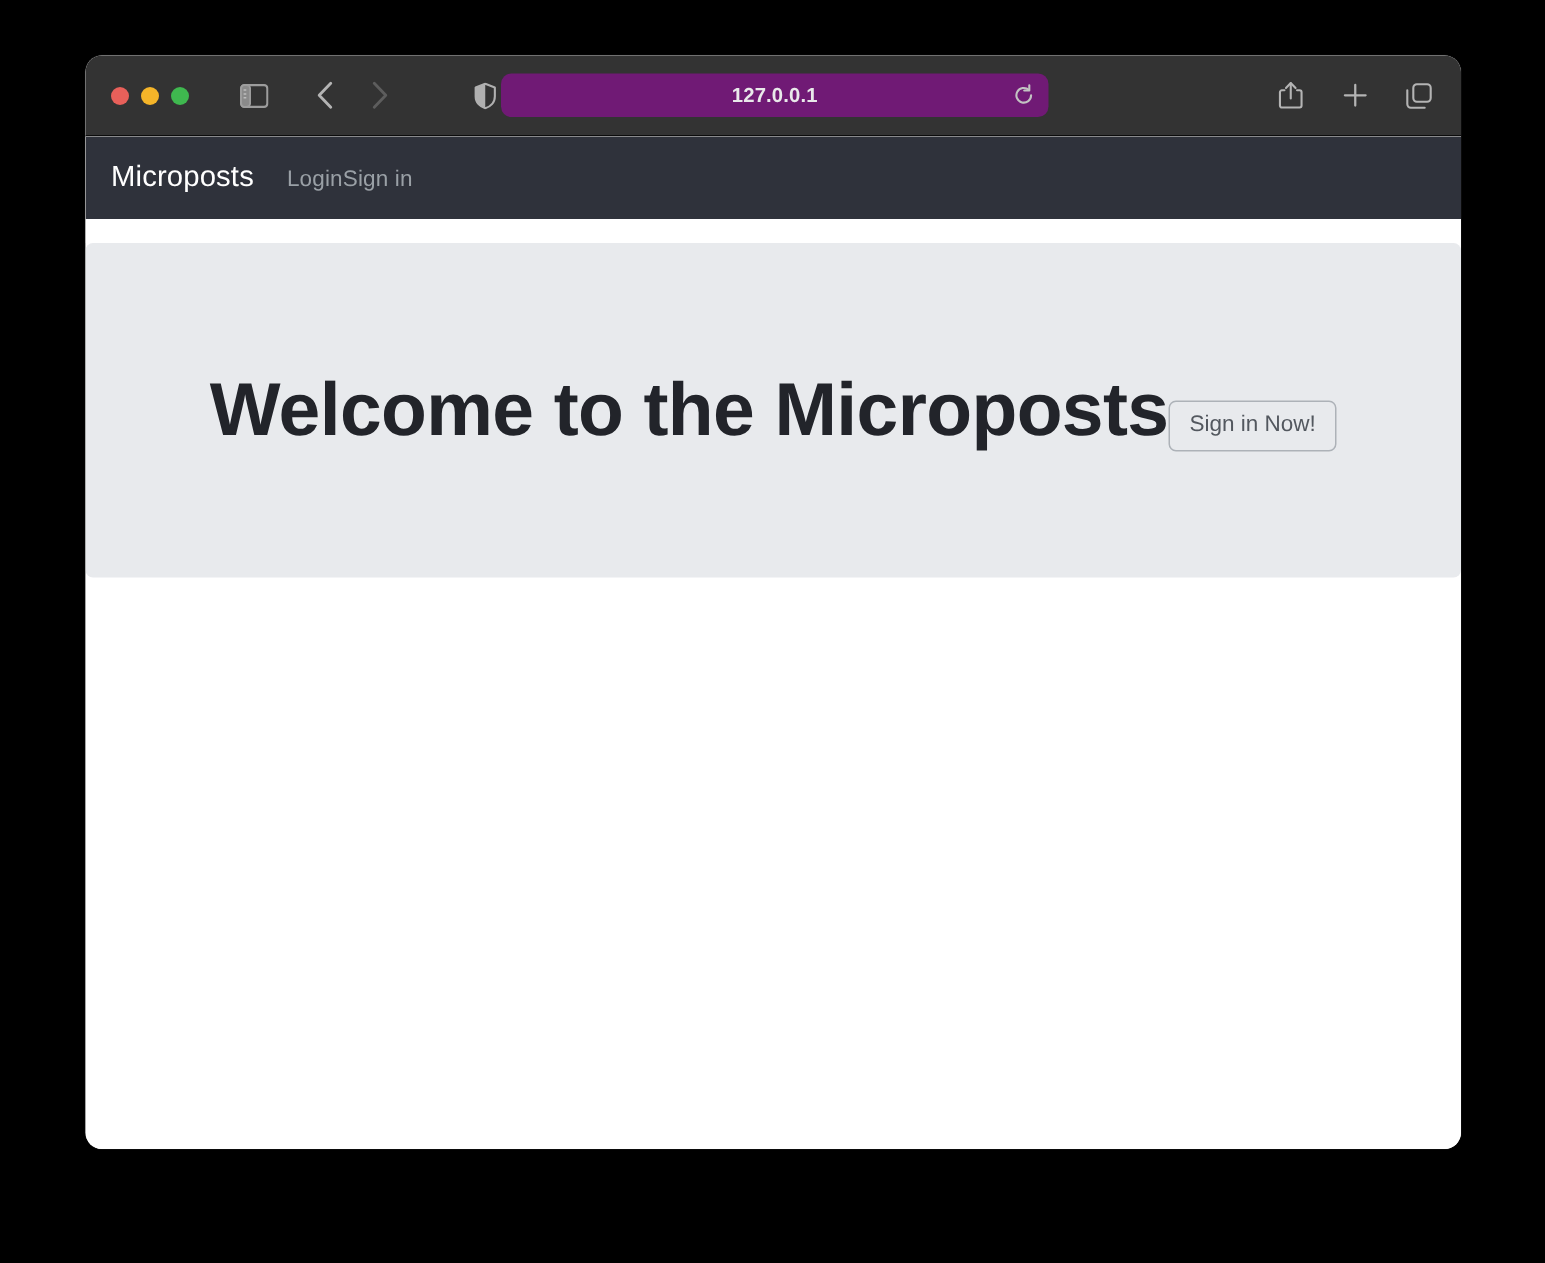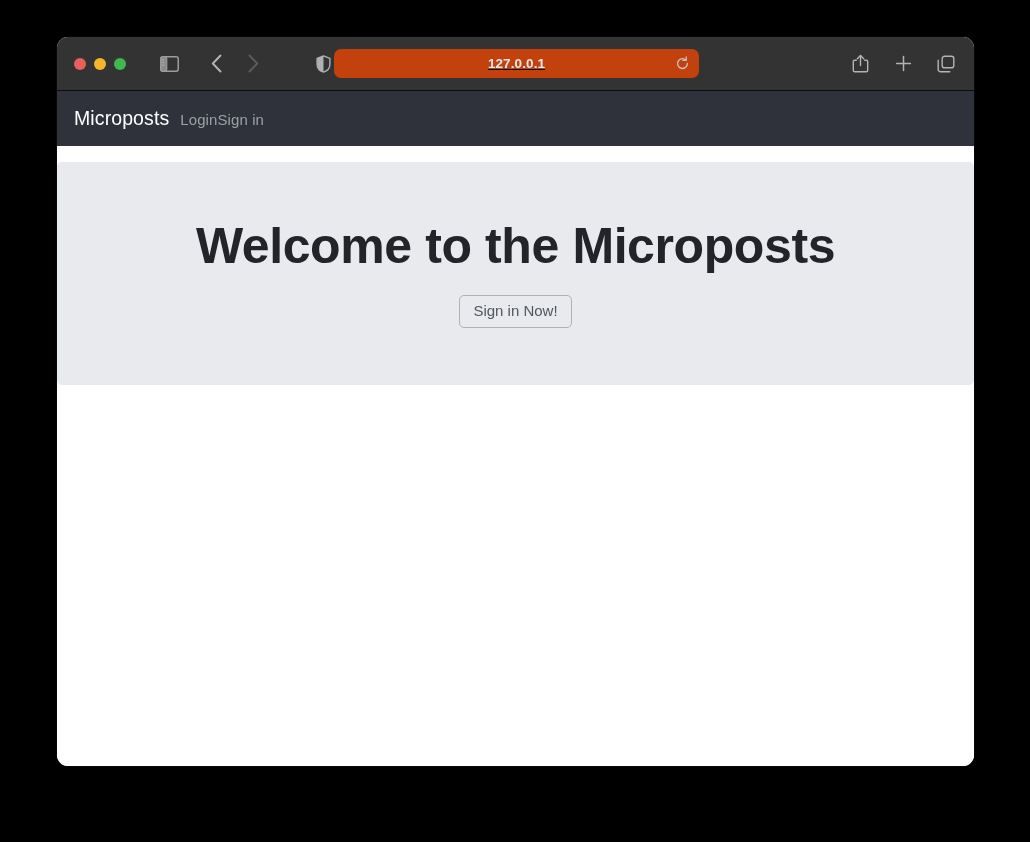--- a/index.html
+++ b/index.html
@@ -69,26 +69,25 @@
   .nav-arrows { display: flex; align-items: center; margin-left: 20px; gap: 8px; }
   .shield-btn { margin-left: 42px; }
 
   
   .addressbar {
     position: absolute;
     left: 277px;
     top: 12px;
     width: 365px;
     height: 29px;
-    background: #c2410c;
+    background: #701a75;
     border-radius: 7px;
     display: flex;
     align-items: center;
     justify-content: center;
-    text-decoration: underline;
   }
   .addressbar .url-text {
     font-size: 13.5px;
     font-weight: bold;
     color: #e9e9ea;
     letter-spacing: 0.1px;
   }
   .reload-btn {
     position: absolute;
     right: 7px;
@@ -123,41 +122,41 @@
     height: 55px;
     background: #2f323b;
     display: flex;
     align-items: center;
     padding-left: 17px;
   }
   .navbar-brand {
     font-size: 19.5px;
     color: #ffffff;
     letter-spacing: 0.1px;
-    margin-right: 11px;
+    margin-right: 22px;
   }
   .nav-links {
     display: flex;
     align-items: center;
     padding-top: 2px;
   }
   .nav-link {
     font-size: 15px;
     color: #9aa0a6;
     letter-spacing: 0.1px;
   }
 
   .nav-gap { height: 16px; background: #ffffff; }
 
   .jumbotron {
     height: 223px;
     background: #e8eaed;
     border-radius: 5px;
     display: flex;
-    flex-direction: column;
+    flex-direction: row;
     align-items: center;
     justify-content: center;
   }
   .jumbo-title {
     font-size: 50px;
     font-weight: bold;
     color: #22242a;
     letter-spacing: -0.4px;
     line-height: 1.1;
   }

